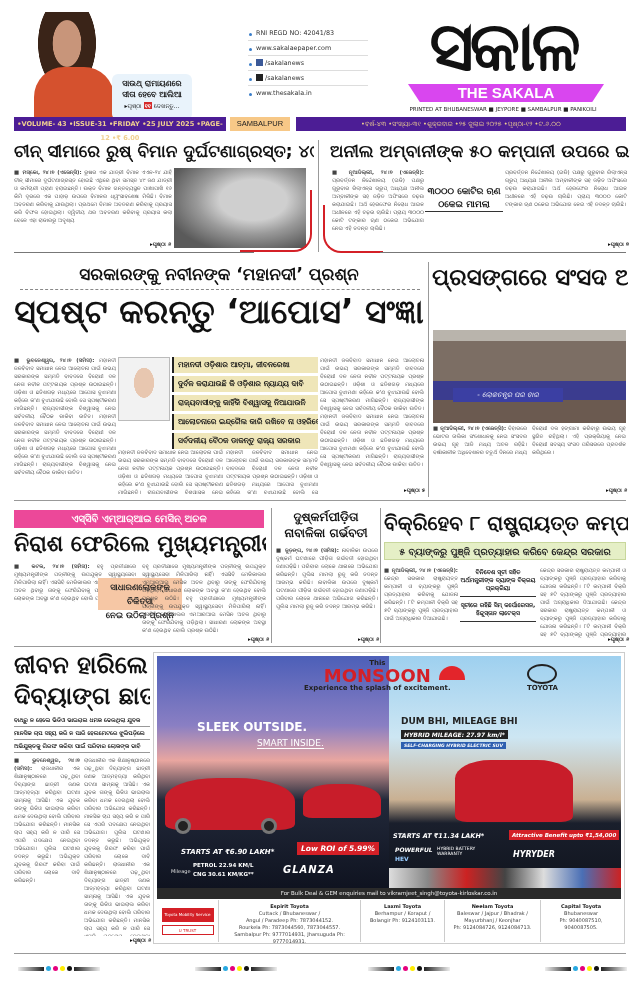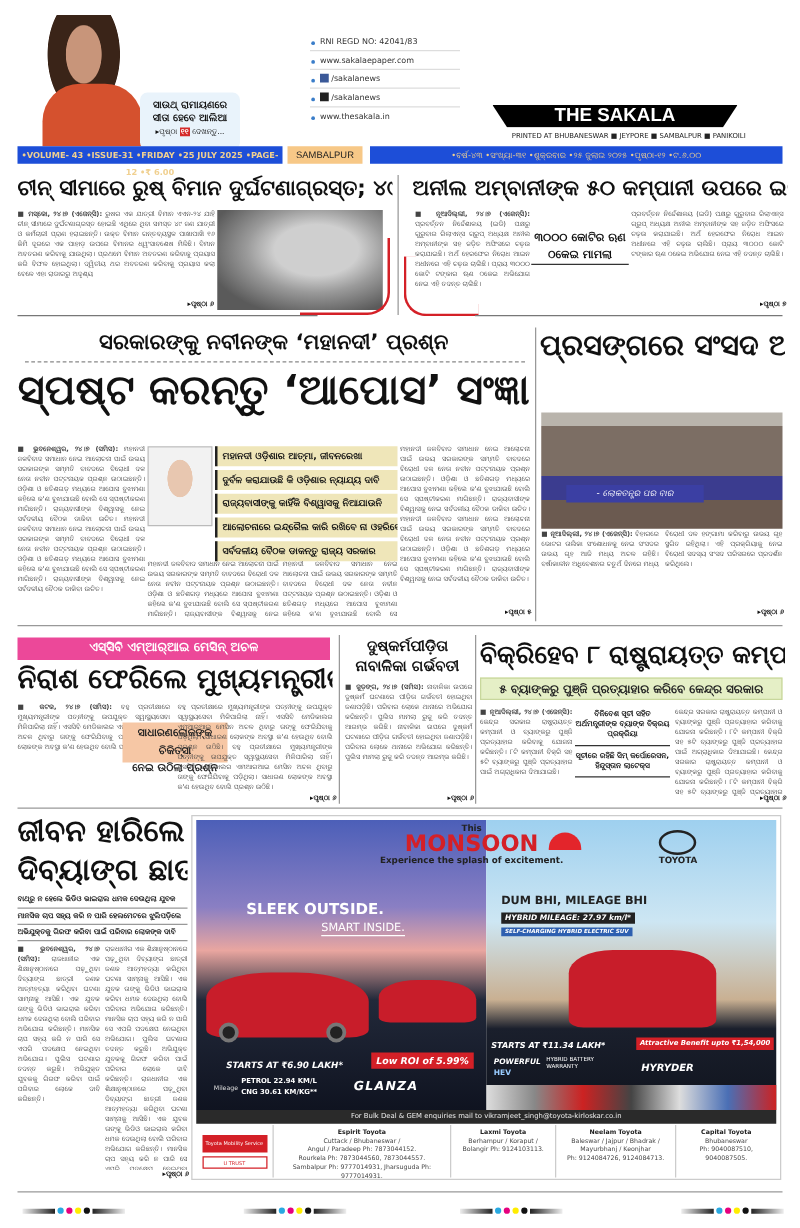--- a/index.html
+++ b/index.html
@@ -11,23 +11,23 @@
 .promo .body{position:absolute;left:20px;top:55px;width:80px;height:50px;background:#d5512e;border-radius:30px 30px 0 0}
 .promo .bubble{position:absolute;left:98px;top:62px;width:80px;height:46px;background:#e9f3fb;border-radius:6px;font-size:8px;text-align:center;line-height:11px;padding-top:4px;color:#111}
 .promo .bubble .pg{font-size:6px}
 .promo .bubble .pg b{background:#d52a2a;color:#fff;padding:0 1px}
 .links{left:248px;top:26px;width:120px;font-size:6.4px;color:#333}
 .links div{border-bottom:1px solid #ddd;padding:3px 0 3px 8px;position:relative;height:15px}
 .links div:before{content:"";position:absolute;left:1px;top:7px;width:3px;height:3px;background:#3a7dc9;border-radius:50%}
 .links .ic{display:inline-block;width:7px;height:7px;margin-right:2px;vertical-align:-1px}
 .logo{left:378px;top:10px;width:250px;height:105px}
 .logo .mark{position:absolute;left:0;top:0;width:250px;height:72px;font-family:"DejaVu Serif",serif;font-weight:bold;font-size:68px;line-height:72px;text-align:center;color:#111;letter-spacing:-4px}
-.logo .ribbon{position:absolute;left:16px;top:74px;width:196px;height:18px;background:#000000;clip-path:polygon(0 0,100% 0,94% 100%,6% 100%);color:#fff;font-family:"Liberation Sans",sans-serif;font-weight:bold;font-size:15px;text-align:center;line-height:18px}
+.logo .ribbon{position:absolute;left:30px;top:74px;width:196px;height:18px;background:#d946ef;clip-path:polygon(0 0,100% 0,94% 100%,6% 100%);color:#fff;font-family:"Liberation Sans",sans-serif;font-weight:bold;font-size:15px;text-align:center;line-height:18px}
 .logo .printed{position:absolute;left:0;top:96px;width:250px;font-size:5.5px;text-align:center;color:#222}
-.infobar{top:117px;height:14px;background:#1d4ed8;color:#f0d090;font-size:6.6px;line-height:14px;font-weight:bold}
+.infobar{top:117px;height:14px;background:#4c1d95;color:#f0d090;font-size:6.6px;line-height:14px;font-weight:bold}
 .edition{left:230px;top:117px;width:60px;height:14px;background:#f7c887;color:#222;font-size:7.5px;line-height:14px;text-align:center;font-family:"Liberation Sans",sans-serif}
 
 .h1{font-weight:bold;color:#111;white-space:nowrap;overflow:hidden}
 .body-txt{font-size:5.4px;line-height:8px;color:#444;overflow:hidden;text-align:justify}
 .photo{background:#777}
 .crash{background:radial-gradient(ellipse at 60% 40%,#cfcfcf 0 30%,#9a9a9a 50%,#5a5a5a 80%),#666}
 .crowd{background:linear-gradient(180deg,#b9b4ac 0 12%,#7c6e64 12% 55%,#3b3c8f 55% 75%,#6b5a50 75%)}
 .banner-purple{background:#3b3fa3;color:#fff;font-size:7px;text-align:center;font-style:italic}
 .naveen{background:radial-gradient(ellipse at 50% 40%,#e8c7b0 0 28%,#f2f2f2 29%)}
 .quote{background:#efe6b9;border-left:2px solid #222;font-size:7.5px;font-weight:bold;height:16px;line-height:16px;padding-left:4px;margin-bottom:3px;white-space:nowrap;overflow:hidden}
@@ -74,20 +74,21 @@
 
 <div class="abs links">
   <div><span>RNI REGD NO: 42041/83</span></div>
   <div><span>www.sakalaepaper.com</span></div>
   <div><span class="ic" style="background:#3b5998"></span><span>/sakalanews</span></div>
   <div><span class="ic" style="background:#222"></span><span>/sakalanews</span></div>
   <div style="border-bottom:none"><span>www.thesakala.in</span></div>
 </div>
 
 <div class="abs logo">
+  <div class="mark">ସକାଳ</div>
   <div class="ribbon">THE SAKALA</div>
   <div class="printed">PRINTED AT BHUBANESWAR ■ JEYPORE ■ SAMBALPUR ■ PANIKOILI</div>
 </div>
 
 <div class="abs infobar" style="left:14px;width:212px;text-align:center">•VOLUME- 43 •ISSUE-31 •FRIDAY •25 JULY 2025 •PAGE-12 •₹ 6.00</div>
 <div class="abs edition">SAMBALPUR</div>
 <div class="abs infobar" style="left:296px;width:330px;text-align:center;font-weight:normal">•ବର୍ଷ-୪୩ •ସଂଖ୍ୟା-୩୧ •ଶୁକ୍ରବାର •୨୫ ଜୁଲାଇ ୨୦୨୫ •ପୃଷ୍ଠା-୧୨ •ଟ.୬.୦୦</div>
 
 <div class="abs h1" style="left:14px;top:138px;width:300px;font-size:17px;line-height:26px">ଚୀନ୍ ସୀମାରେ ରୁଷ୍ ବିମାନ ଦୁର୍ଘଟଣାଗ୍ରସ୍ତ; ୪୯ ମୃତ</div>
 <div class="abs vsep" style="left:318px;top:140px;height:112px"></div>

